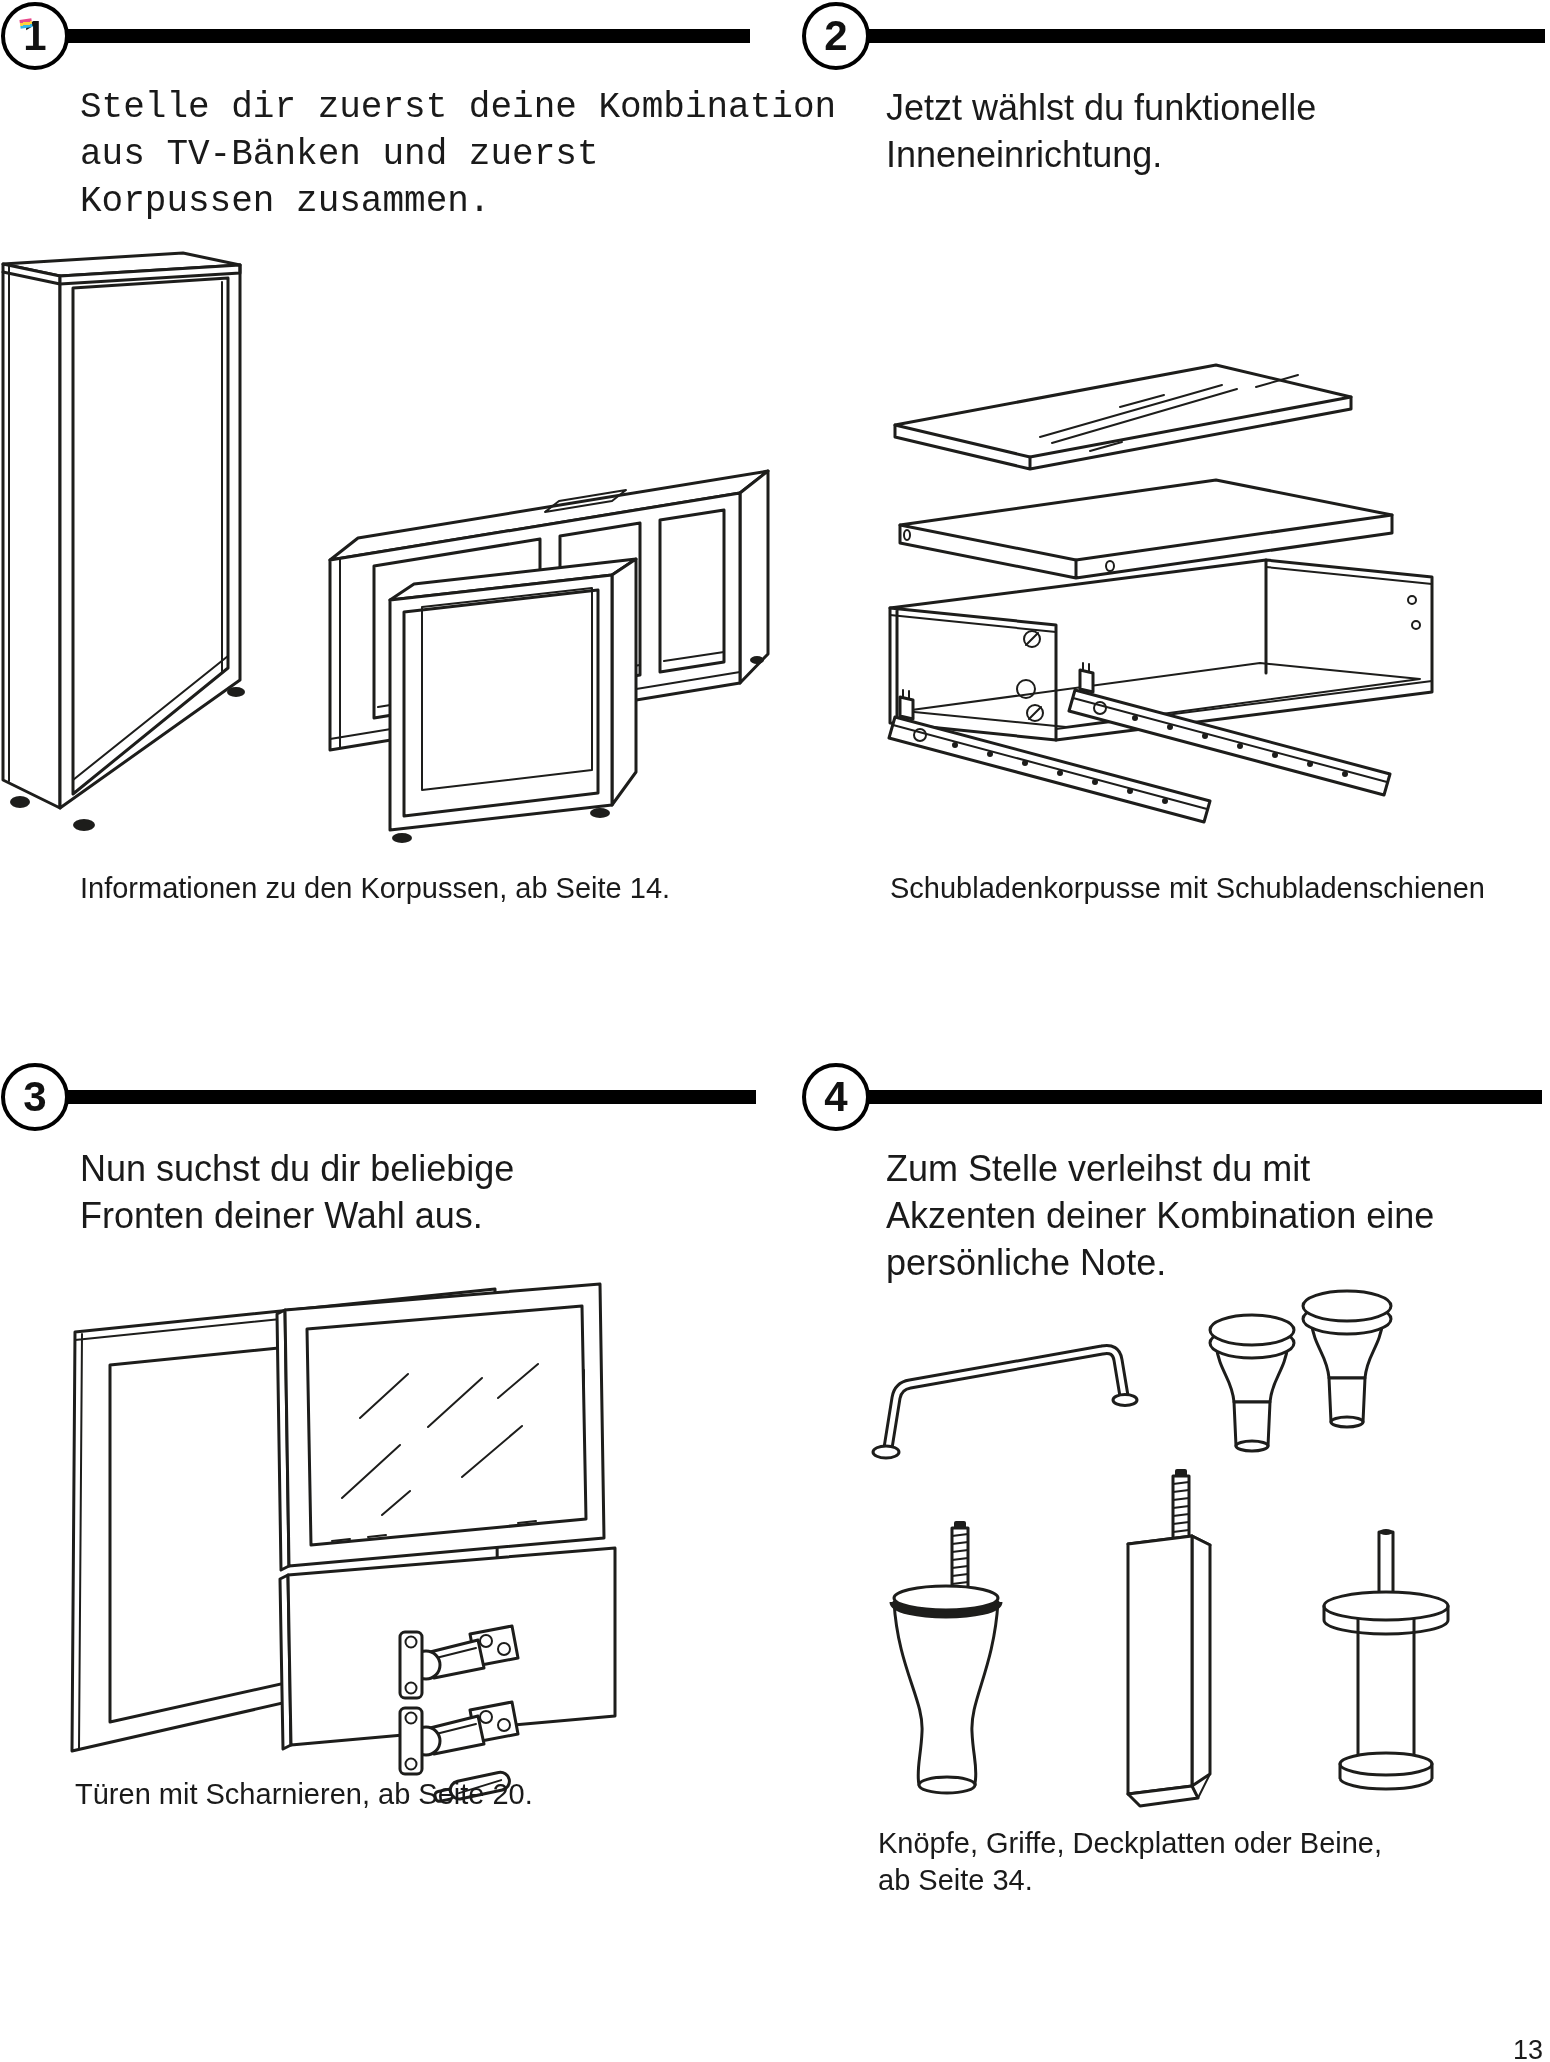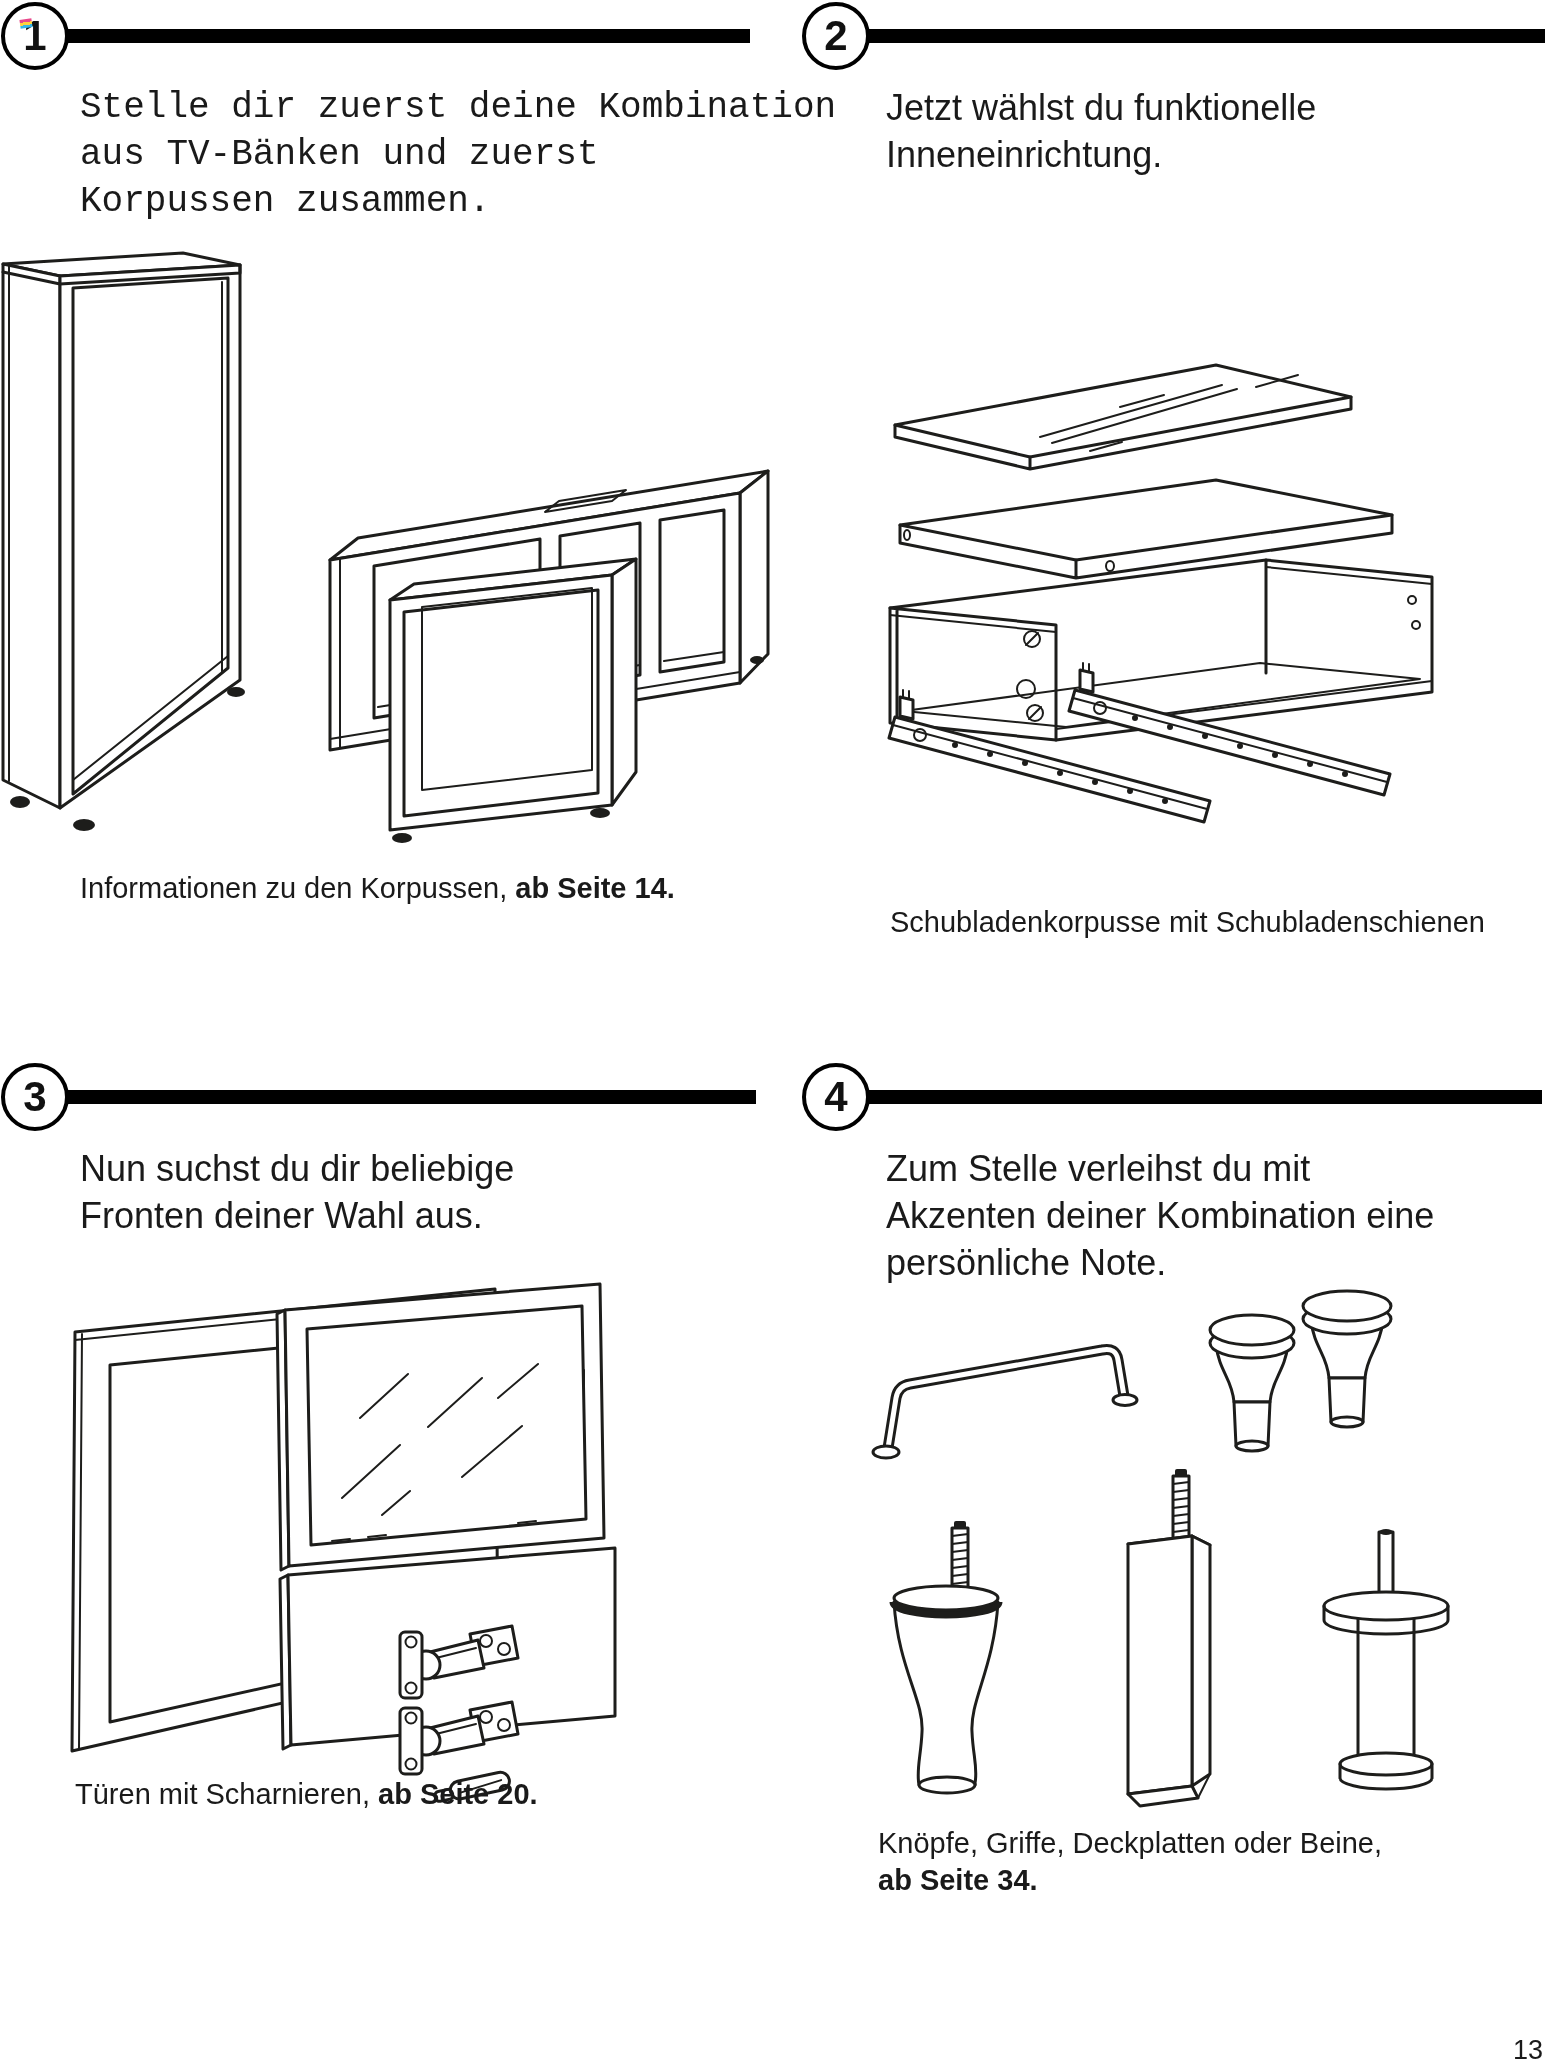--- a/index.html
+++ b/index.html
@@ -9,21 +9,21 @@
     font-family:"Liberation Sans", sans-serif;
   }
   .badge{
     position:absolute;width:60px;height:60px;border:4px solid #000;border-radius:50%;
     background:#fff;display:flex;align-items:center;justify-content:center;
     font-size:42px;font-weight:700;color:#111;z-index:3;line-height:1;
   }
   .rule{position:absolute;height:14px;background:#000;z-index:2;}
   .heading{position:absolute;font-size:36px;line-height:47px;color:#1a1a1a;white-space:nowrap;}
   .caption{position:absolute;font-size:29px;line-height:37px;color:#1a1a1a;white-space:nowrap;}
-  .caption b{font-weight:700;}
+  .caption b{font-weight:400;}
   .illus{position:absolute;}
   .pagenum{position:absolute;font-size:27px;color:#1a1a1a;}
   .artifact{
     position:absolute;left:20px;top:19px;width:12px;height:9px;z-index:4;transform:rotate(-8deg);
     background:linear-gradient(180deg,#e8488b 0 34%,#ffd23e 34% 67%,#35b6e9 67% 100%);
   }
   
   svg .s{fill:none;stroke:#1d1d1b;stroke-width:3;stroke-linejoin:round;stroke-linecap:round;}
   svg .t{stroke-width:2;}
   svg .w{fill:#ffffff;stroke:#1d1d1b;stroke-width:3;stroke-linejoin:round;}
@@ -256,21 +256,21 @@
     <ellipse class="w" cx="546" cy="326" rx="62" ry="14"></ellipse>
     <path class="s" d="M484,326 L484,340 M608,326 L608,340 M484,340 A62,14 0 0 0 608,340"></path>
     <ellipse class="w" cx="546" cy="484" rx="46" ry="11"></ellipse>
     <path class="s" d="M500,484 L500,498 M592,484 L592,498 M500,498 A46,11 0 0 0 592,498"></path>
   </g>
 </svg>
 
 <div class="caption" style="left:80px;top:870px;">
   <div><span>Informationen zu den Korpussen, </span><b>ab Seite 14.</b></div>
 </div>
-<div class="caption" style="left:890px;top:904px;">
+<div class="caption" style="left:890px;top:870px;">
   <div><span>Schubladenkorpusse mit Schubladenschienen</span><b></b></div>
 </div>
 <div class="caption" style="left:75px;top:1776px;">
   <div><span>Türen mit Scharnieren, </span><b>ab Seite 20.</b></div>
 </div>
 <div class="caption" style="left:878px;top:1825px;">
   <div><span>Knöpfe, Griffe, Deckplatten oder Beine,</span><b></b></div>
   <div><span></span><b>ab Seite 34.</b></div>
 </div>
 

